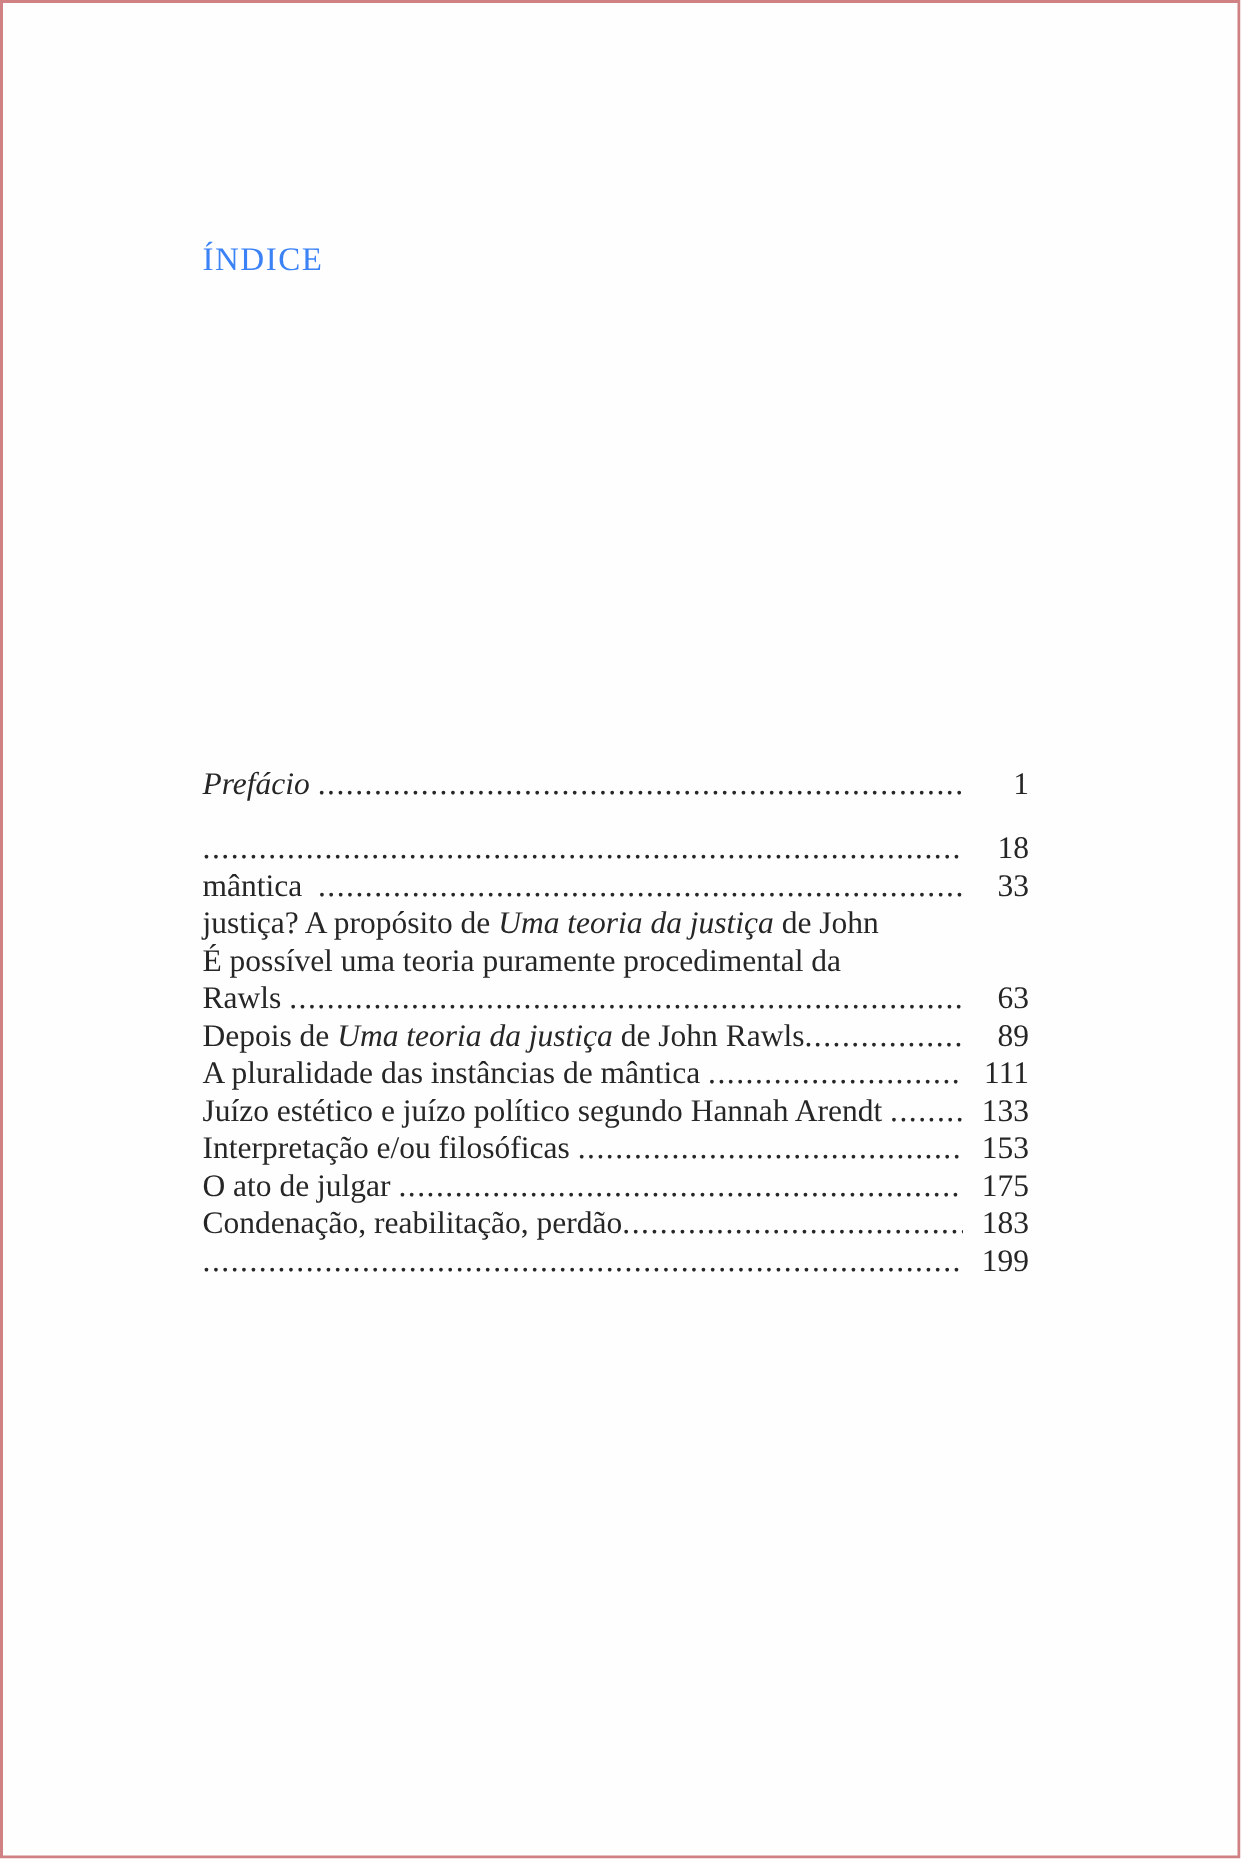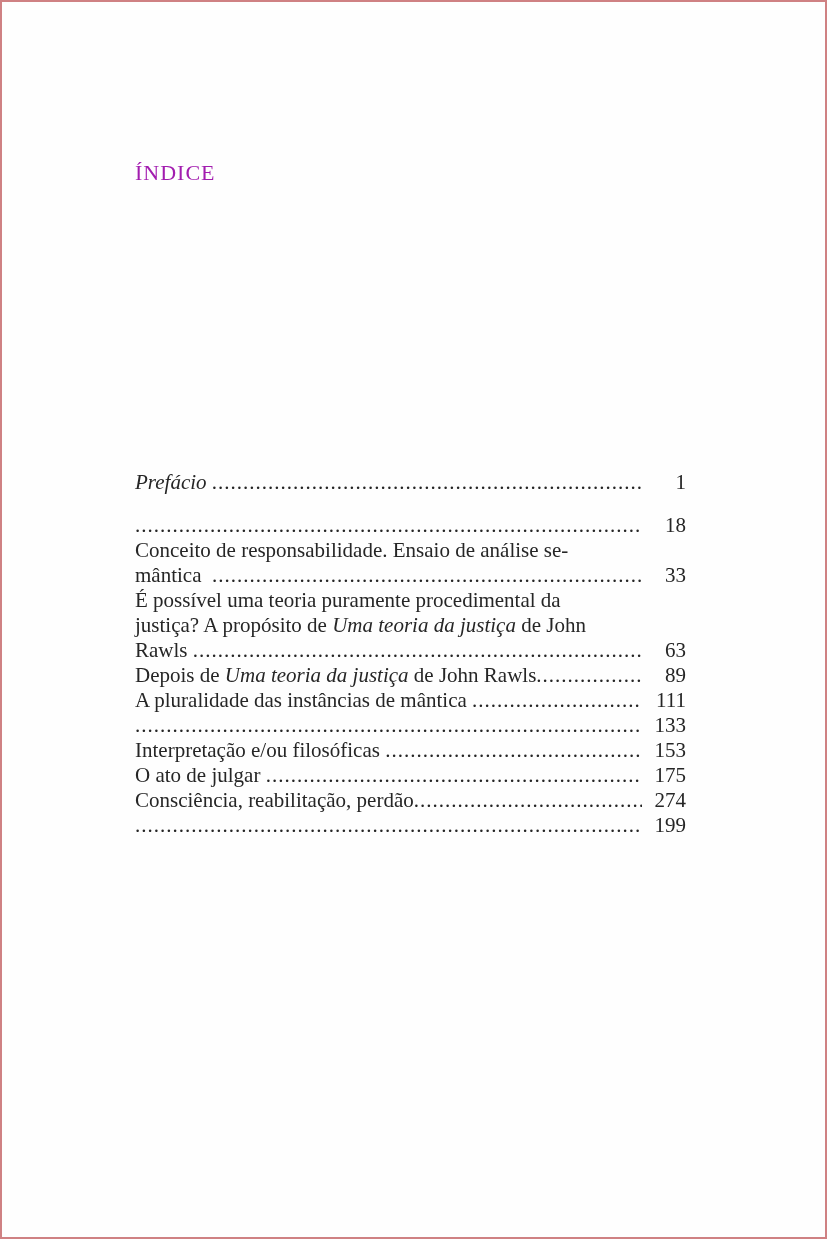--- a/index.html
+++ b/index.html
@@ -15,35 +15,35 @@
     border: 2px solid #cf8183;
     font-family: "Liberation Serif", "DejaVu Serif", serif;
     color: #262626;
   }
   .title {
     position: absolute;
     left: 133px; top: 158px;
     font-size: 22px;
     font-weight: normal;
     letter-spacing: 1px;
-    color: #a21caf;
+    color: #3b82f6;
   }
   .toc {
     position: absolute;
     left: 133px; top: 468px;
     width: 551px;
     font-size: 21px;
     line-height: 25px;
   }
   .toc-row {
     display: flex;
     height: 25px;
     line-height: 25px;
   }
-  .toc-row.gap-after { margin-bottom: 18px; }
+  .toc-row.gap-after { margin-bottom: 18px; margin-top: 40px; }
   .toc-text {
     white-space: pre;
     flex: 0 0 auto;
   }
   .italic { font-style: italic; }
   .toc-dots {
     flex: 1 1 0;
     overflow: hidden;
     white-space: nowrap;
     letter-spacing: 1px;
@@ -65,65 +65,63 @@
       <div class="toc-row gap-after">
         <span class="toc-text"><span class="italic">Prefácio </span></span>
         <span class="toc-dots">................................................................................................................................................................</span>
         <span class="toc-page">1</span>
       </div>
       <div class="toc-row">
         <span class="toc-dots">................................................................................................................................................................</span>
         <span class="toc-page">18</span>
       </div>
       <div class="toc-row">
-        <span class="toc-text"><span>Conceito de responsabilidade. Ensaio de análise se-</span></span>
-      </div>
-      <div class="toc-row">
         <span class="toc-text"><span>mântica  </span></span>
         <span class="toc-dots">................................................................................................................................................................</span>
         <span class="toc-page">33</span>
       </div>
       <div class="toc-row">
-        <span class="toc-text"><span>É possível uma teoria puramente procedimental da</span></span>
+        <span class="toc-text"><span>justiça? A propósito de </span><span class="italic">Uma teoria da justiça</span><span> de John</span></span>
       </div>
       <div class="toc-row">
-        <span class="toc-text"><span>justiça? A propósito de </span><span class="italic">Uma teoria da justiça</span><span> de John</span></span>
+        <span class="toc-text"><span>É possível uma teoria puramente procedimental da</span></span>
       </div>
       <div class="toc-row">
         <span class="toc-text"><span>Rawls </span></span>
         <span class="toc-dots">................................................................................................................................................................</span>
         <span class="toc-page">63</span>
       </div>
       <div class="toc-row">
         <span class="toc-text"><span>Depois de </span><span class="italic">Uma teoria da justiça</span><span> de John Rawls</span></span>
         <span class="toc-dots">................................................................................................................................................................</span>
         <span class="toc-page">89</span>
       </div>
       <div class="toc-row">
         <span class="toc-text"><span>A pluralidade das instâncias de mântica </span></span>
         <span class="toc-dots">................................................................................................................................................................</span>
         <span class="toc-page">111</span>
       </div>
       <div class="toc-row">
+        <span class="toc-text"><span>Juízo estético e juízo político segundo Hannah Arendt </span></span>
         <span class="toc-dots">................................................................................................................................................................</span>
         <span class="toc-page">133</span>
       </div>
       <div class="toc-row">
         <span class="toc-text"><span>Interpretação e/ou filosóficas </span></span>
         <span class="toc-dots">................................................................................................................................................................</span>
         <span class="toc-page">153</span>
       </div>
       <div class="toc-row">
         <span class="toc-text"><span>O ato de julgar </span></span>
         <span class="toc-dots">................................................................................................................................................................</span>
         <span class="toc-page">175</span>
       </div>
       <div class="toc-row">
-        <span class="toc-text"><span>Consciência, reabilitação, perdão</span></span>
+        <span class="toc-text"><span>Condenação, reabilitação, perdão</span></span>
         <span class="toc-dots">................................................................................................................................................................</span>
-        <span class="toc-page">274</span>
+        <span class="toc-page">183</span>
       </div>
       <div class="toc-row">
         <span class="toc-dots">................................................................................................................................................................</span>
         <span class="toc-page">199</span>
       </div>
     </div>
 </div>
 
 </body></html>

